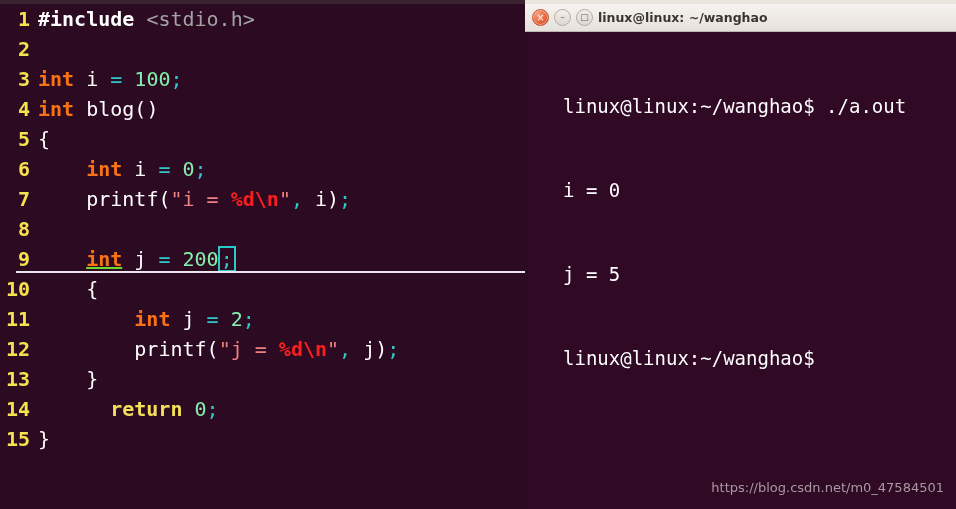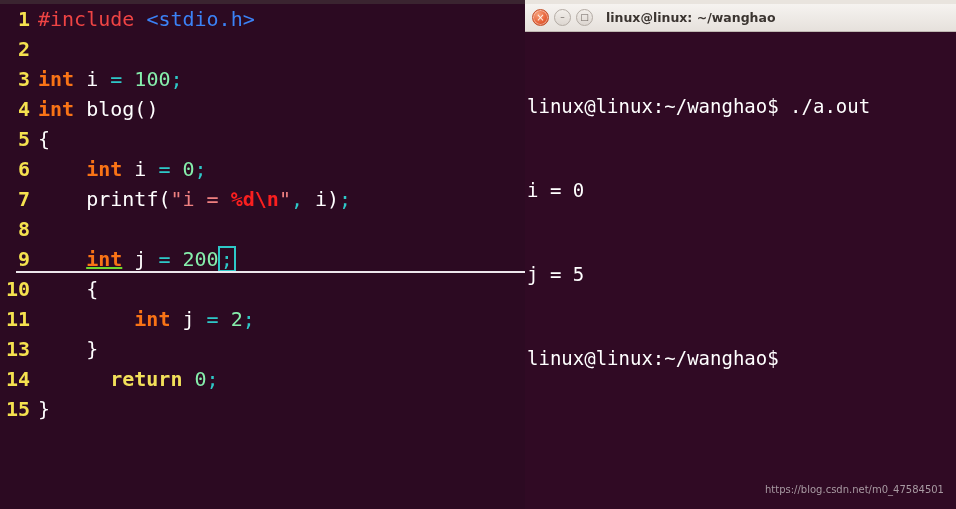--- a/index.html
+++ b/index.html
@@ -77,22 +77,22 @@
     content: "";
     position: absolute;
     left: 16px;
     right: 0;
     bottom: 1px;
     height: 2px;
     background: #ece6ec;
   }
 
   
-  .tok-pre      { color: #ef4444; font-weight: normal; }   
-  .tok-header   { color: #3b82f6; }                      
+  .tok-pre      { color: #ffffff; font-weight: bold; }   
+  .tok-header   { color: #a3a3a3; }                      
   .tok-type     { color: #f97316; font-weight: bold; }   
   .tok-keyword  { color: #f2e05a; font-weight: bold; margin-left: 24px; }   
   .tok-ident    { color: #ffffff; }
   .tok-op       { color: #2ec8c8; }                      
   .tok-num      { color: #86efac; }                      
   .tok-str      { color: #ef8080; }                      
   .tok-esc      { color: #fa1f1f; font-weight: bold; }   
   .tok-punct    { color: #ffffff; }                      
 
   
@@ -152,45 +152,45 @@
     box-shadow: 0 0 0 1px rgba(255,255,255,0.45) inset;
   }
   .wbtn-min, .wbtn-max {
     background: linear-gradient(to bottom, #f2eeea, #ddd7d1);
     border: 1px solid #b3aba4;
     color: #6b645e;
     font-size: 9px;
   }
 
   .wtitle {
-    margin-left: 8px;
+    margin-left: 0;
     font-family: "DejaVu Sans", sans-serif;
     font-size: 12.5px;
     font-weight: bold;
     color: #3b3531;
     white-space: nowrap;
   }
 
   .term-body {
     padding: 4px 0 0 2px;
     font-family: "DejaVu Sans Mono", monospace;
     font-size: 19px;
     line-height: 28px;
     color: #ffffff;
     white-space: pre;
   }
-  .term-line { white-space: pre; }
+  .term-line { white-space: pre; margin-left: 36px; }
 
   
   .watermark {
     position: absolute;
     right: 12px;
     bottom: 14px;
     font-family: "DejaVu Sans", sans-serif;
-    font-size: 10px;
+    font-size: 13px;
     color: #a89aa2;
     white-space: nowrap;
   }
 </style>
 </head>
 <body>
 
 <div id="screen">
 
   <div class="top-strip"></div>
@@ -246,20 +246,24 @@
     <div class="code-line">
       <span class="lineno">10</span>
       <span class="code-text">    <span class="tok-punct">{</span></span>
     </div>
 
     <div class="code-line">
       <span class="lineno">11</span>
       <span class="code-text">        <span class="tok-type">int</span> <span class="tok-ident">j</span> <span class="tok-op">=</span> <span class="tok-num">2</span><span class="tok-op">;</span></span>
     </div>
 
+    <div class="code-line">
+      <span class="lineno">12</span>
+      <span class="code-text">        <span class="tok-ident">printf</span><span class="tok-punct">(</span><span class="tok-str">"j = </span><span class="tok-esc">%d</span><span class="tok-esc">\n</span><span class="tok-str">"</span><span class="tok-op">,</span> <span class="tok-ident">j</span><span class="tok-punct">)</span><span class="tok-op">;</span></span>
+    </div>
 
     <div class="code-line">
       <span class="lineno">13</span>
       <span class="code-text">    <span class="tok-punct">}</span></span>
     </div>
 
     <div class="code-line">
       <span class="lineno">14</span>
       <span class="code-text">    <span class="tok-keyword">return</span> <span class="tok-num">0</span><span class="tok-op">;</span></span>
     </div>

